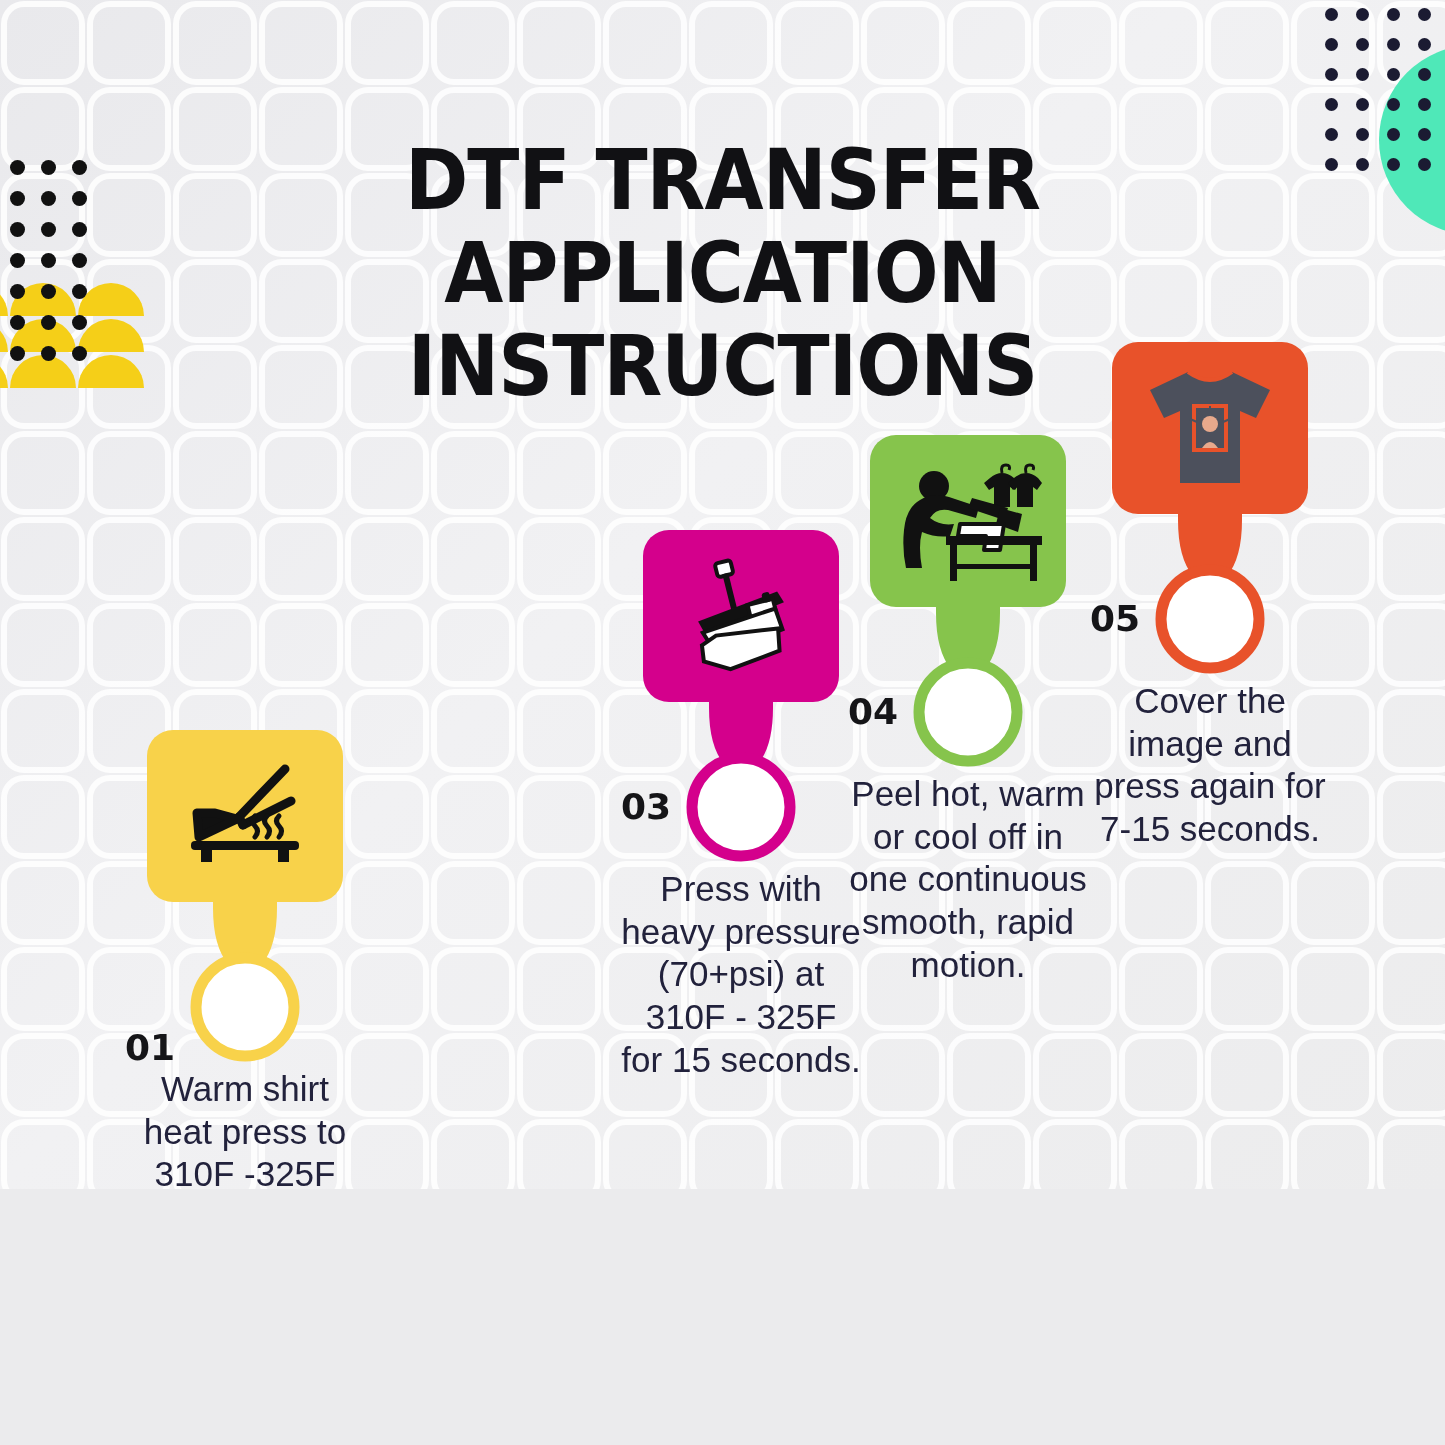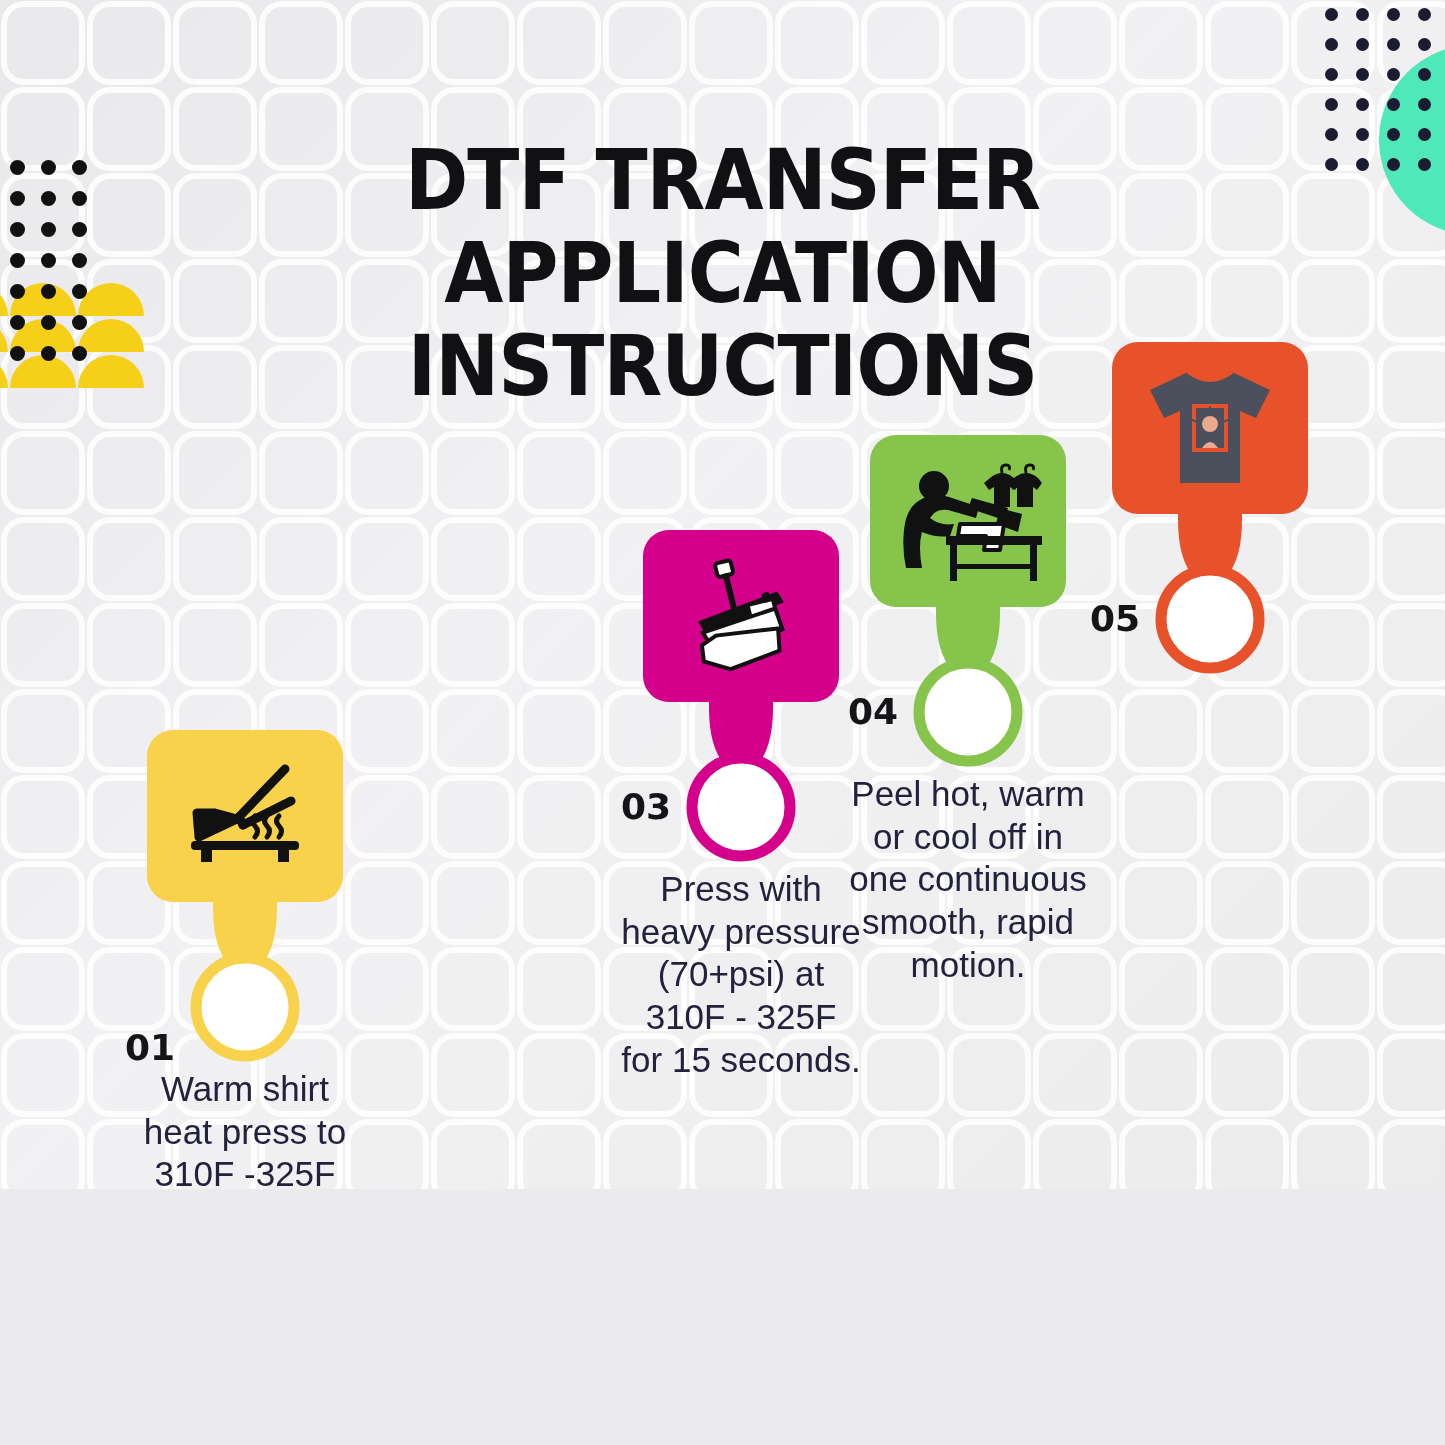--- a/index.html
+++ b/index.html
@@ -322,16 +322,17 @@
           </g>
         </svg>
       </div>
       <div class="connector">
         <svg width="240" height="170" viewBox="0 0 240 170">
           <path d="M88 0 L88 14 Q88 52 103 70 Q120 90 120 108 Q120 90 137 70 Q152 52 152 14 L152 0 Z" fill="#e8522a"></path>
           <circle cx="120" cy="113" r="49" fill="#ffffff" stroke="#e8522a" stroke-width="11"></circle>
         </svg>
         <div class="num" style="top:92px;">05</div>
       </div>
+      <div class="caption">Cover the image and press again for 7-15 seconds.</div>
     </div>
 
   </div>
 </div>
 
 </body></html>

